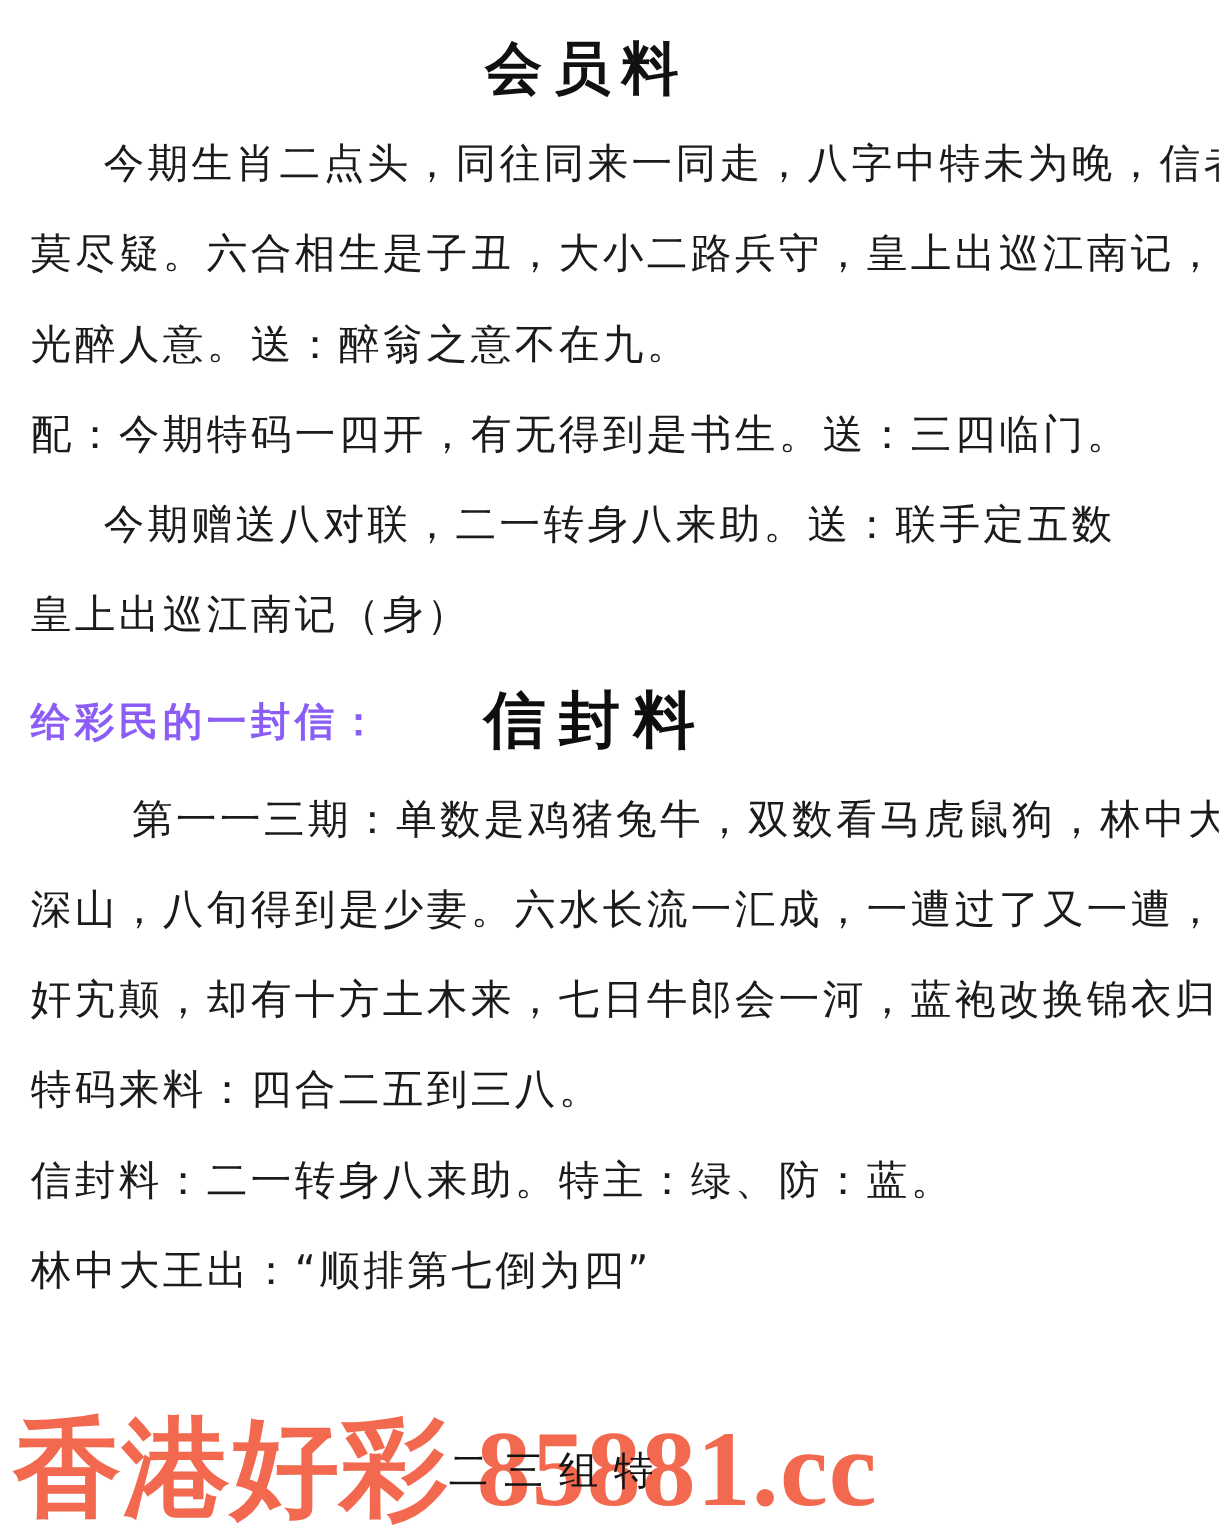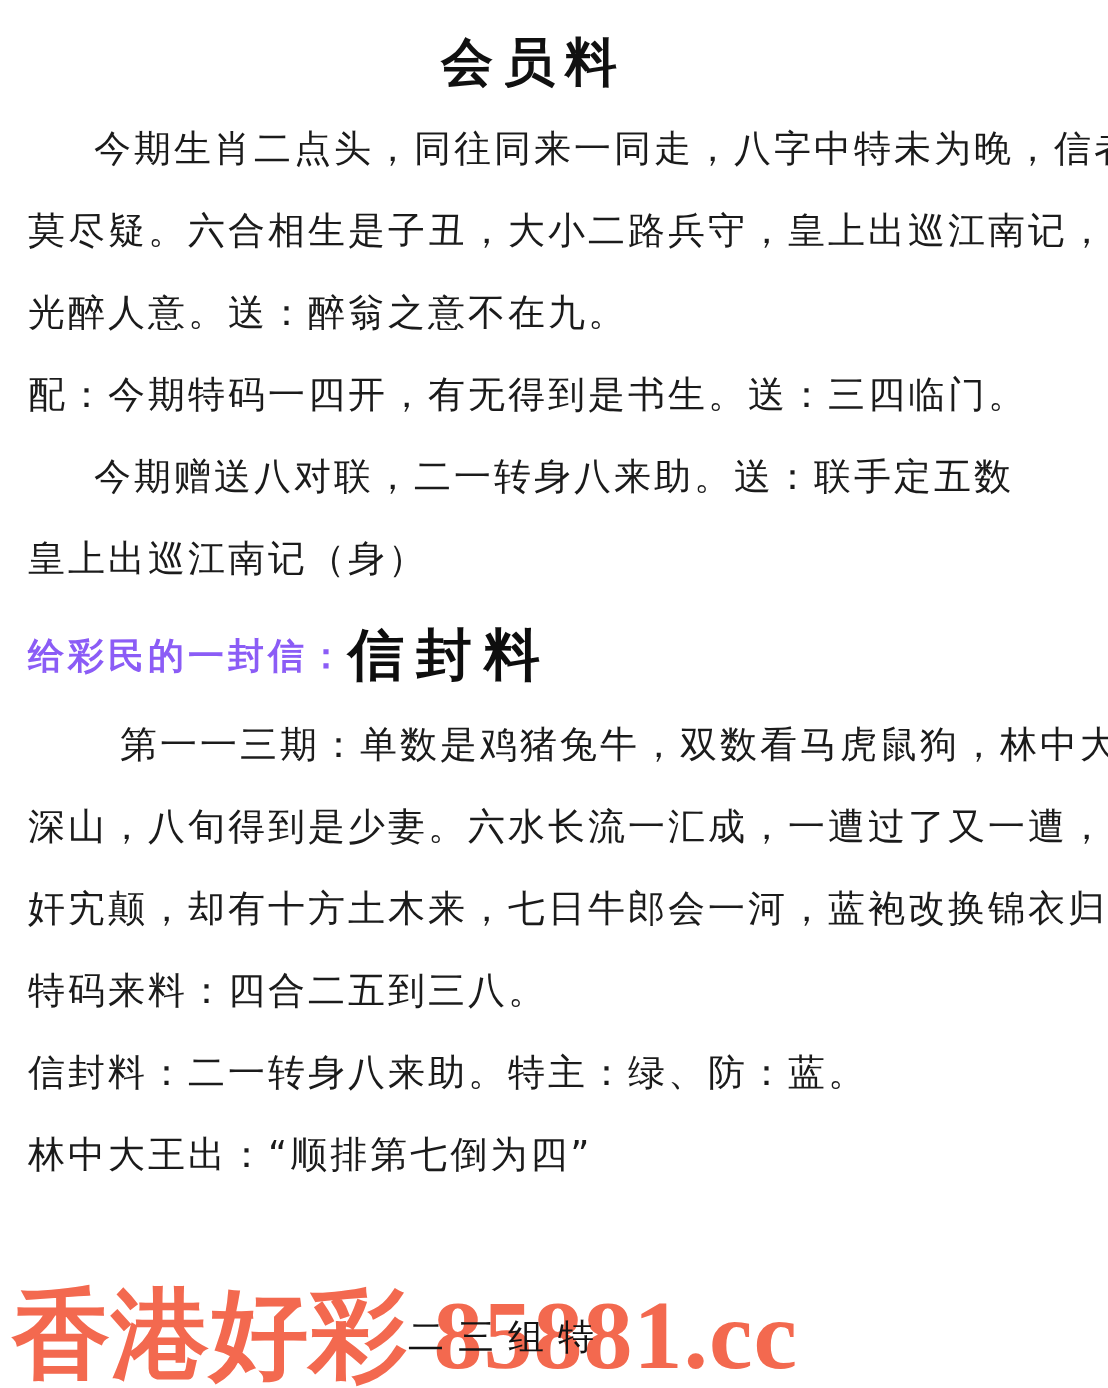--- a/index.html
+++ b/index.html
@@ -44,20 +44,21 @@
   .env-intro {
     font-size: 36px;
     letter-spacing: 4px;
     color: #8b5cf6;
     font-weight: bold;
   }
   .env-title {
     font-size: 56px;
     font-weight: 700;
     letter-spacing: 12px;
+    margin-left: 92px;
     color: #0e0e0e;
   }
   .footer {
     position: absolute;
     left: 0;
     bottom: 0;
     width: 1099px;
     height: 120px;
     font-family: Liberation Serif, serif;
   }

